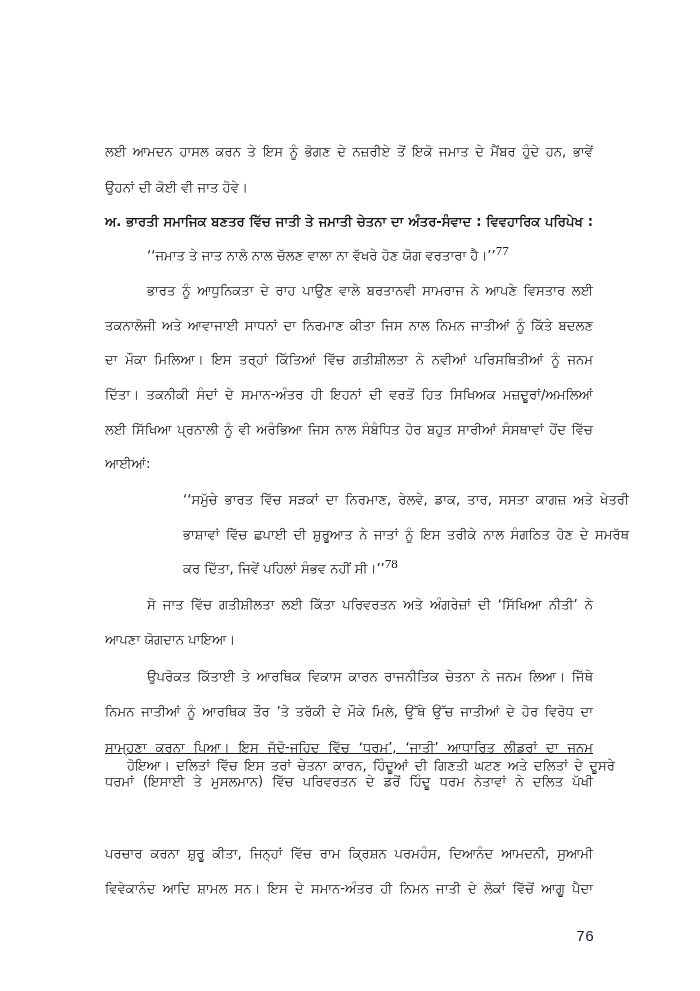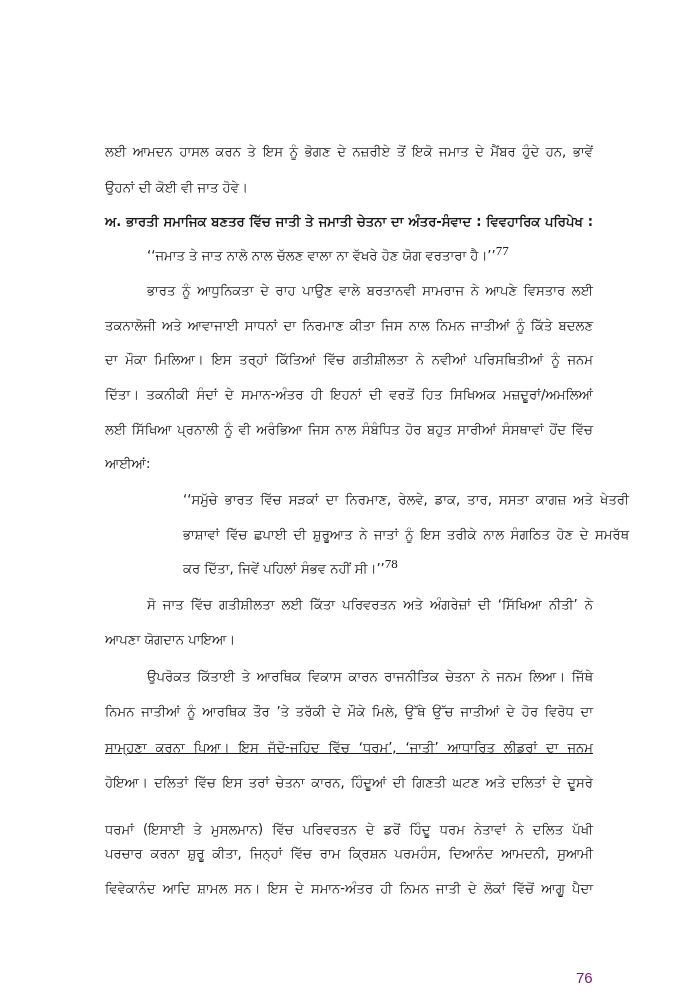--- a/index.html
+++ b/index.html
@@ -47,24 +47,23 @@
     sup, .sup {
       font-family: "Liberation Serif", serif;
       font-size: 13px;
       vertical-align: super;
       line-height: 0;
     }
     .page-number {
       position: absolute;
       left: 576px;
       top: 929px;
-      font-family: Liberation Sans, sans-serif;
+      font-family: Liberation Mono, monospace;
       font-size: 15px;
-      color: #701a75;
-      margin-top: 40px;
+      color: #0f172a;
     }
   </style>
 </head>
 <body>
 
 <div class="page">
 
   <div class="line justify" style="top:142px;">ਲਈ ਆਮਦਨ ਹਾਸਲ ਕਰਨ ਤੇ ਇਸ ਨੂੰ ਭੋਗਣ ਦੇ ਨਜ਼ਰੀਏ ਤੋਂ ਇਕੋ ਜਮਾਤ ਦੇ ਮੈਂਬਰ ਹੁੰਦੇ ਹਨ, ਭਾਵੇਂ</div>
   <div class="line" style="top:178px;">ਉਹਨਾਂ ਦੀ ਕੋਈ ਵੀ ਜਾਤ ਹੋਵੇ।</div>
 
@@ -86,19 +85,19 @@
   <div class="line bq" style="top:559px;">
     <span>ਕਰ ਦਿੱਤਾ, ਜਿਵੇਂ ਪਹਿਲਾਂ ਸੰਭਵ ਨਹੀਂ ਸੀ।’’</span><span class="sup">78</span>
   </div>
 
   <div class="line indent justify" style="top:595px;">ਸੋ ਜਾਤ ਵਿੱਚ ਗਤੀਸ਼ੀਲਤਾ ਲਈ ਕਿੱਤਾ ਪਰਿਵਰਤਨ ਅਤੇ ਅੰਗਰੇਜ਼ਾਂ ਦੀ ‘ਸਿੱਖਿਆ ਨੀਤੀ’ ਨੇ</div>
   <div class="line" style="top:630px;">ਆਪਣਾ ਯੋਗਦਾਨ ਪਾਇਆ।</div>
 
   <div class="line indent justify" style="top:667px;">ਉਪਰੋਕਤ ਕਿੱਤਾਈ ਤੇ ਆਰਥਿਕ ਵਿਕਾਸ ਕਾਰਨ ਰਾਜਨੀਤਿਕ ਚੇਤਨਾ ਨੇ ਜਨਮ ਲਿਆ। ਜਿੱਥੇ</div>
   <div class="line justify" style="top:702px;">ਨਿਮਨ ਜਾਤੀਆਂ ਨੂੰ ਆਰਥਿਕ ਤੌਰ ’ਤੇ ਤਰੱਕੀ ਦੇ ਮੌਕੇ ਮਿਲੇ, ਉੱਥੇ ਉੱਚ ਜਾਤੀਆਂ ਦੇ ਹੋਰ ਵਿਰੋਧ ਦਾ</div>
   <div class="line justify" style="top:738px;text-decoration:underline;">ਸਾਮ੍ਹਣਾ ਕਰਨਾ ਪਿਆ। ਇਸ ਜੱਦੋ-ਜਹਿਦ ਵਿੱਚ ‘ਧਰਮ’, ‘ਜਾਤੀ’ ਆਧਾਰਿਤ ਲੀਡਰਾਂ ਦਾ ਜਨਮ</div>
-  <div class="line justify" style="top:773px;">ਹੋਇਆ। ਦਲਿਤਾਂ ਵਿੱਚ ਇਸ ਤਰਾਂ ਚੇਤਨਾ ਕਾਰਨ, ਹਿੰਦੂਆਂ ਦੀ ਗਿਣਤੀ ਘਟਣ ਅਤੇ ਦਲਿਤਾਂ ਦੇ ਦੂਸਰੇ</div>
-  <div class="line justify" style="top:820px;">ਧਰਮਾਂ (ਇਸਾਈ ਤੇ ਮੁਸਲਮਾਨ) ਵਿੱਚ ਪਰਿਵਰਤਨ ਦੇ ਡਰੋਂ ਹਿੰਦੂ ਧਰਮ ਨੇਤਾਵਾਂ ਨੇ ਦਲਿਤ ਪੱਖੀ</div>
+  <div class="line justify" style="top:756px;margin-left:22px;">ਹੋਇਆ। ਦਲਿਤਾਂ ਵਿੱਚ ਇਸ ਤਰਾਂ ਚੇਤਨਾ ਕਾਰਨ, ਹਿੰਦੂਆਂ ਦੀ ਗਿਣਤੀ ਘਟਣ ਅਤੇ ਦਲਿਤਾਂ ਦੇ ਦੂਸਰੇ</div>
+  <div class="line justify" style="top:772px;">ਧਰਮਾਂ (ਇਸਾਈ ਤੇ ਮੁਸਲਮਾਨ) ਵਿੱਚ ਪਰਿਵਰਤਨ ਦੇ ਡਰੋਂ ਹਿੰਦੂ ਧਰਮ ਨੇਤਾਵਾਂ ਨੇ ਦਲਿਤ ਪੱਖੀ</div>
   <div class="line justify" style="top:844px;">ਪਰਚਾਰ ਕਰਨਾ ਸ਼ੁਰੂ ਕੀਤਾ, ਜਿਨ੍ਹਾਂ ਵਿੱਚ ਰਾਮ ਕ੍ਰਿਸ਼ਨ ਪਰਮਹੰਸ, ਦਿਆਨੰਦ ਆਮਦਨੀ, ਸੁਆਮੀ</div>
   <div class="line justify" style="top:879px;">ਵਿਵੇਕਾਨੰਦ ਆਦਿ ਸ਼ਾਮਲ ਸਨ। ਇਸ ਦੇ ਸਮਾਨ-ਅੰਤਰ ਹੀ ਨਿਮਨ ਜਾਤੀ ਦੇ ਲੋਕਾਂ ਵਿੱਚੋਂ ਆਗੂ ਪੈਦਾ</div>
 
   <div class="page-number">76</div>
 </div>
 
 </body></html>

